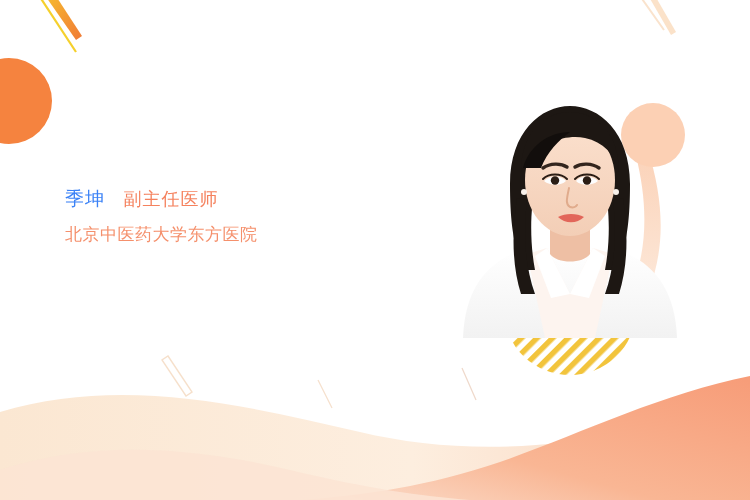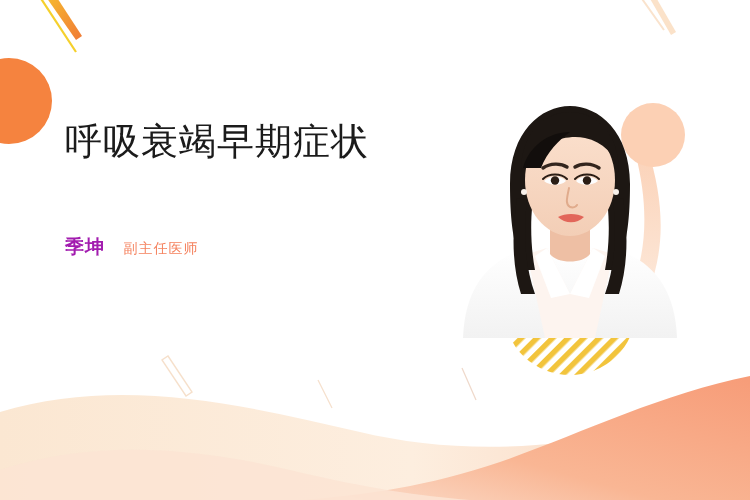--- a/index.html
+++ b/index.html
@@ -62,26 +62,26 @@
     margin: 0;
     font-weight: 400;
     white-space: nowrap;
   }
   .byline {
     margin-top: 68px;
     white-space: nowrap;
   }
   .doctor-name {
     font-size: 19px;
-    font-weight: bold;
-    color: #a21caf;
+    font-weight: normal;
+    color: #3b82f6;
     letter-spacing: 1px;
   }
   .doctor-title {
-    font-size: 14px;
+    font-size: 18px;
     color: #f5825e;
     margin-left: 14px;
     letter-spacing: 1px;
   }
   .hospital,
   .department {
     font-size: 17px;
     color: #f5906c;
     line-height: 25px;
     letter-spacing: 0.5px;
@@ -226,22 +226,22 @@
 
       <circle cx="69" cy="104" r="3" fill="#f7f0ea"></circle>
       <circle cx="161" cy="104" r="3" fill="#f7f0ea"></circle>
 
       <path d="M62,110 C56,150 58,180 66,206 L80,206 C70,178 68,146 72,112 Z" fill="#1d1713"></path>
       <path d="M168,110 C174,150 172,180 164,206 L150,206 C160,178 162,146 158,112 Z" fill="#1d1713"></path>
     </g>
   </svg>
 
   <div class="text-block">
-    <h1 class="title">呼吸衰竭早期症状</h1>
 
     <div class="byline">
       <span class="doctor-name">季坤</span>
       <span class="doctor-title">副主任医师</span>
     </div>
 
+    <div class="hospital">北京中医药大学东方医院</div>
   </div>
 
 </div>
 
 </body></html>

